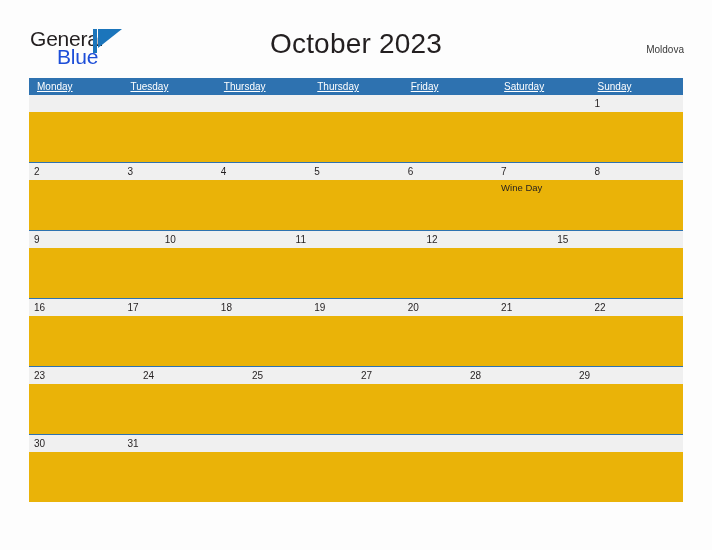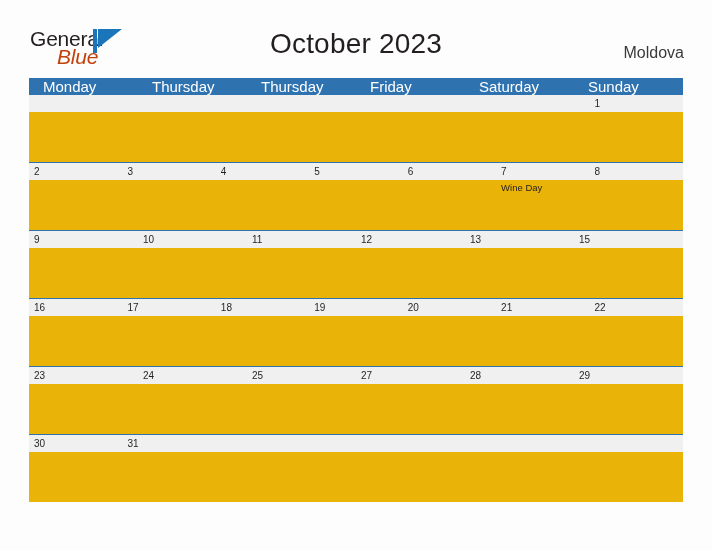--- a/index.html
+++ b/index.html
@@ -46,23 +46,22 @@
     top: 0;
     font-size: 21px;
     color: #231f20;
     letter-spacing: -0.2px;
   }
   .logo-blue {
     position: absolute;
     left: 27px;
     top: 18px;
     font-size: 21px;
-    color: #c2410c;
+    color: #1d4ed8;
     letter-spacing: -0.2px;
-    font-style: italic;
   }
   .logo-flag {
     position: absolute;
     left: 63px;
     top: 1px;
     width: 32px;
     height: 24px;
   }
 
   .title {
@@ -74,21 +73,21 @@
     font-size: 28px;
     color: #231f20;
     font-weight: normal;
     letter-spacing: 0.2px;
   }
 
   .country {
     position: absolute;
     right: 28px;
     top: 44px;
-    font-size: 16px;
+    font-size: 10px;
     color: #3a3a3a;
     text-align: right;
   }
 
   
   .calendar {
     position: absolute;
     left: 29px;
     top: 78px;
     width: 654px;
@@ -96,26 +95,27 @@
 
   .weekday-row {
     display: flex;
     width: 100%;
     background: #2e72b0;
     height: 17px;
   }
   .weekday {
     flex: 1 1 0;
     color: #ffffff;
-    font-size: 15px;
+    font-size: 10px;
     line-height: 17px;
-    padding-left: 14px;
+    padding-left: 8px;
     box-sizing: border-box;
     white-space: nowrap;
     overflow: hidden;
+    text-decoration: underline;
   }
 
   .week-row {
     width: 100%;
     border-top: 1.5px solid #2e72b0;
     box-sizing: border-box;
   }
   .week-row.first {
     border-top: none;
   }
@@ -183,20 +183,21 @@
     <div class="title">October 2023</div>
 
     <div class="country">Moldova</div>
 
   </div>
 
   <div class="calendar">
 
     <div class="weekday-row">
       <div class="weekday">Monday</div>
+      <div class="weekday">Tuesday</div>
       <div class="weekday">Thursday</div>
       <div class="weekday">Thursday</div>
       <div class="weekday">Friday</div>
       <div class="weekday">Saturday</div>
       <div class="weekday">Sunday</div>
     </div>
 
     <div class="week-row first">
       <div class="daynum-band">
         <div class="daynum"></div>
@@ -240,21 +241,20 @@
         <div class="event-cell"></div>
       </div>
     </div>
 
     <div class="week-row">
       <div class="daynum-band">
         <div class="daynum">9</div>
         <div class="daynum">10</div>
         <div class="daynum">11</div>
         <div class="daynum">12</div>
-        <div class="daynum">13</div>
         <div class="daynum">15</div>
       </div>
       <div class="event-band">
         <div class="event-cell"></div>
         <div class="event-cell"></div>
         <div class="event-cell"></div>
         <div class="event-cell"></div>
         <div class="event-cell"></div>
         <div class="event-cell"></div>
         <div class="event-cell"></div>

